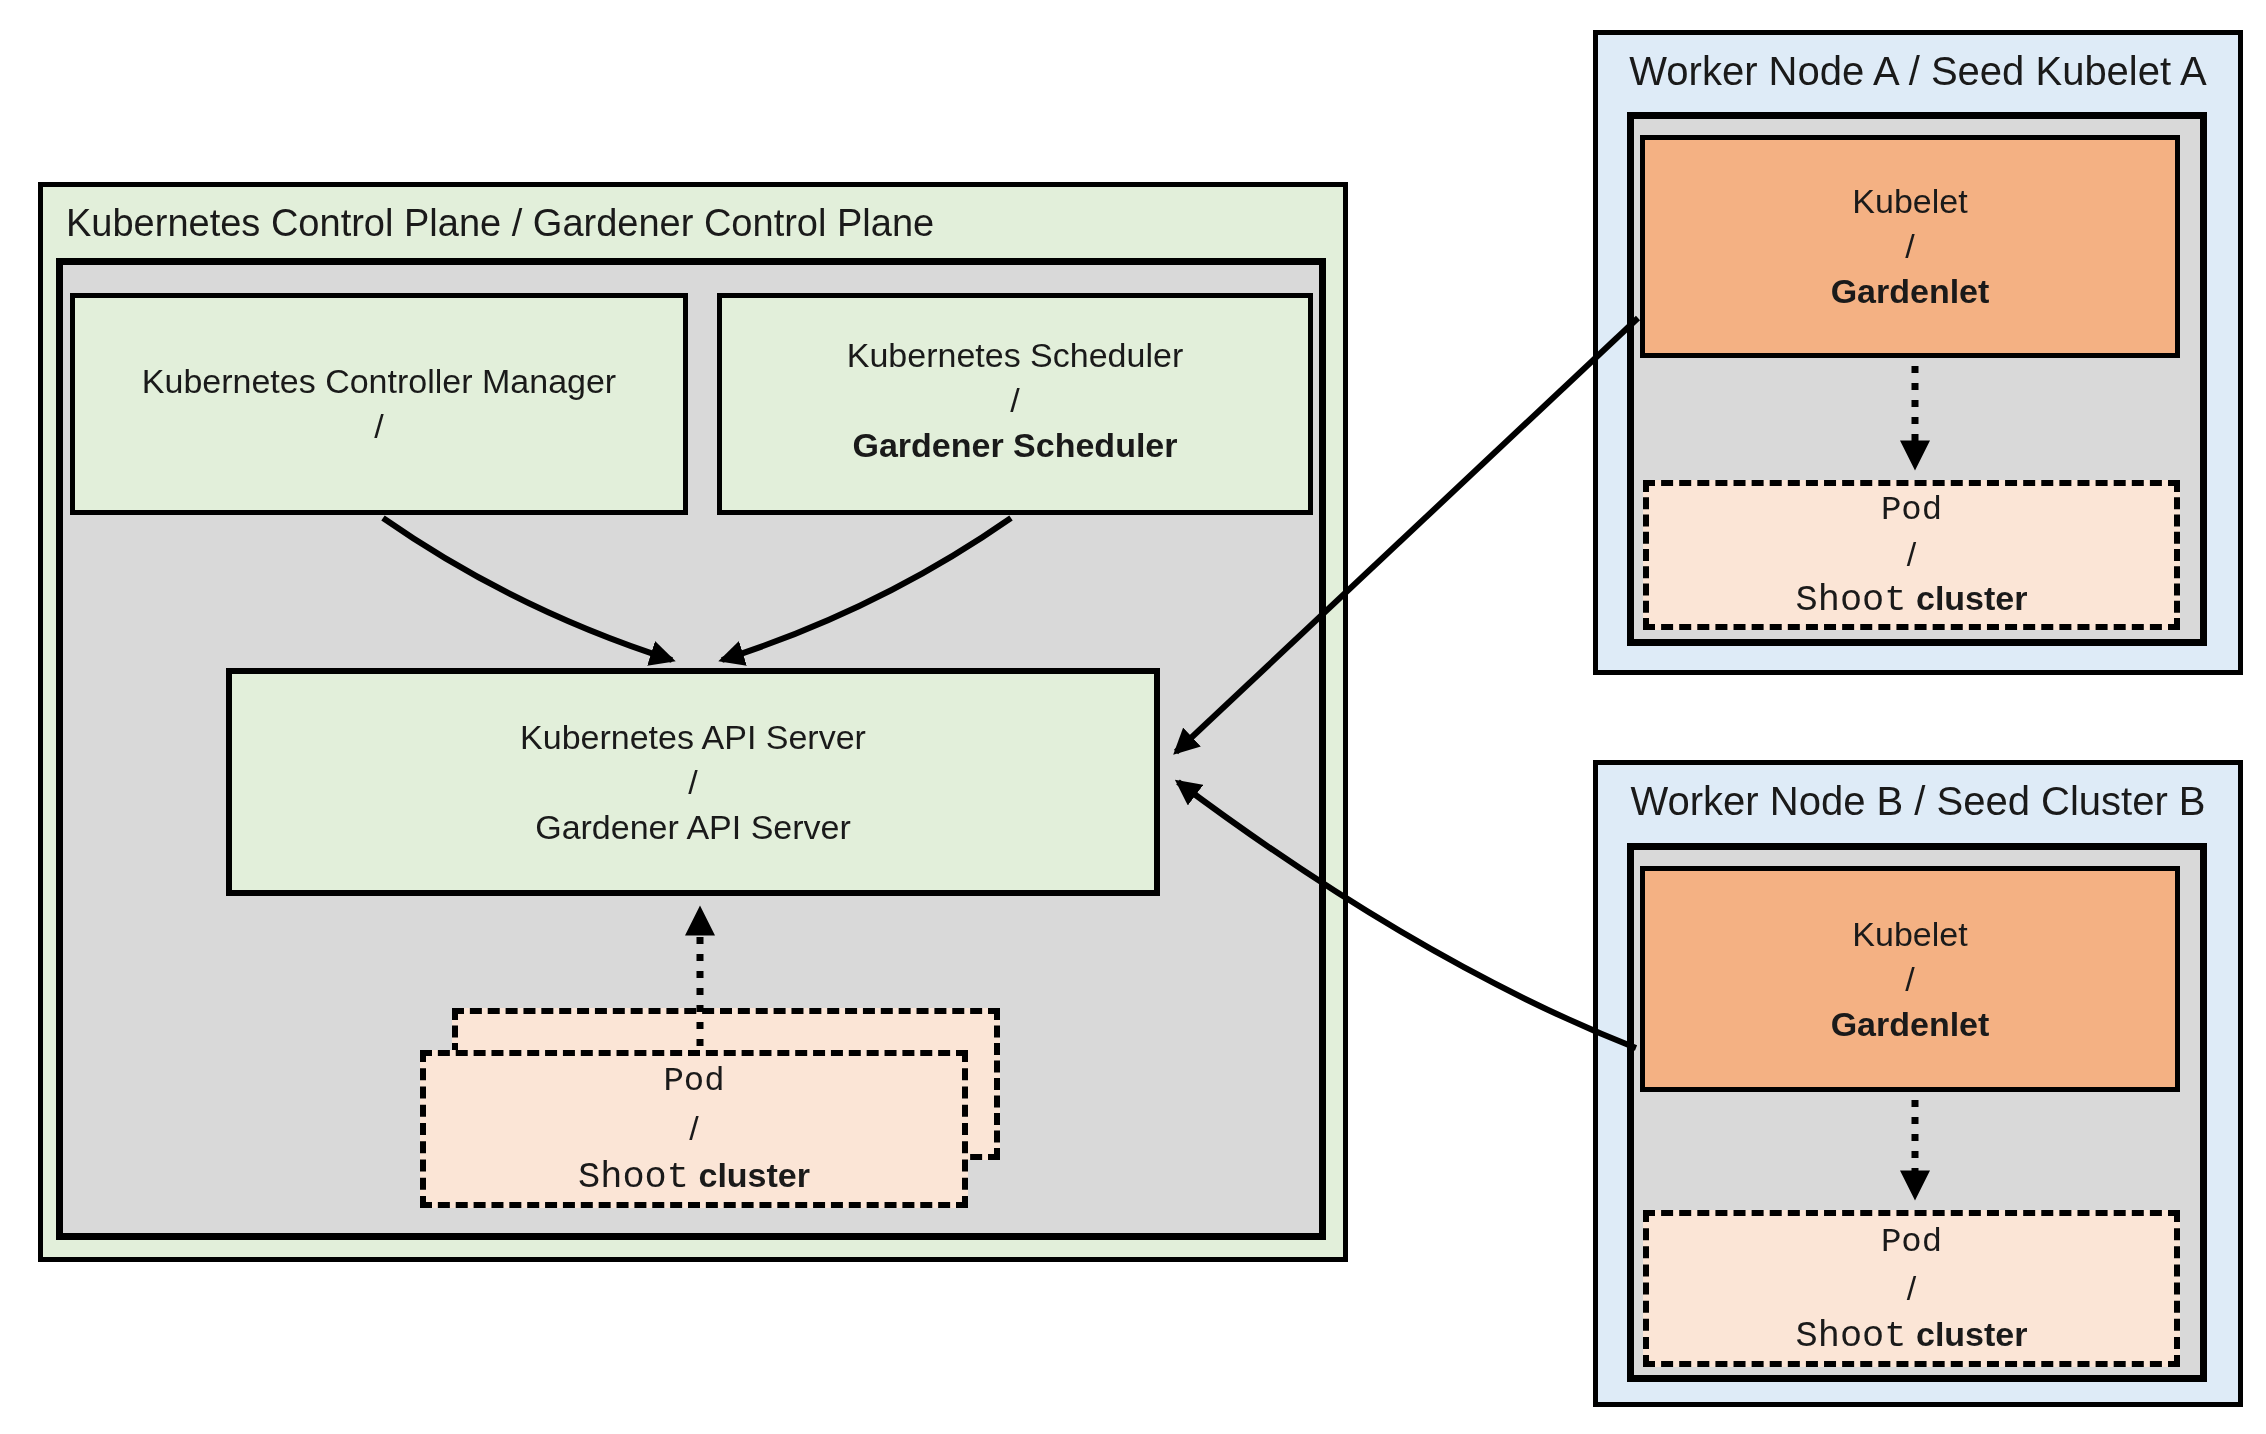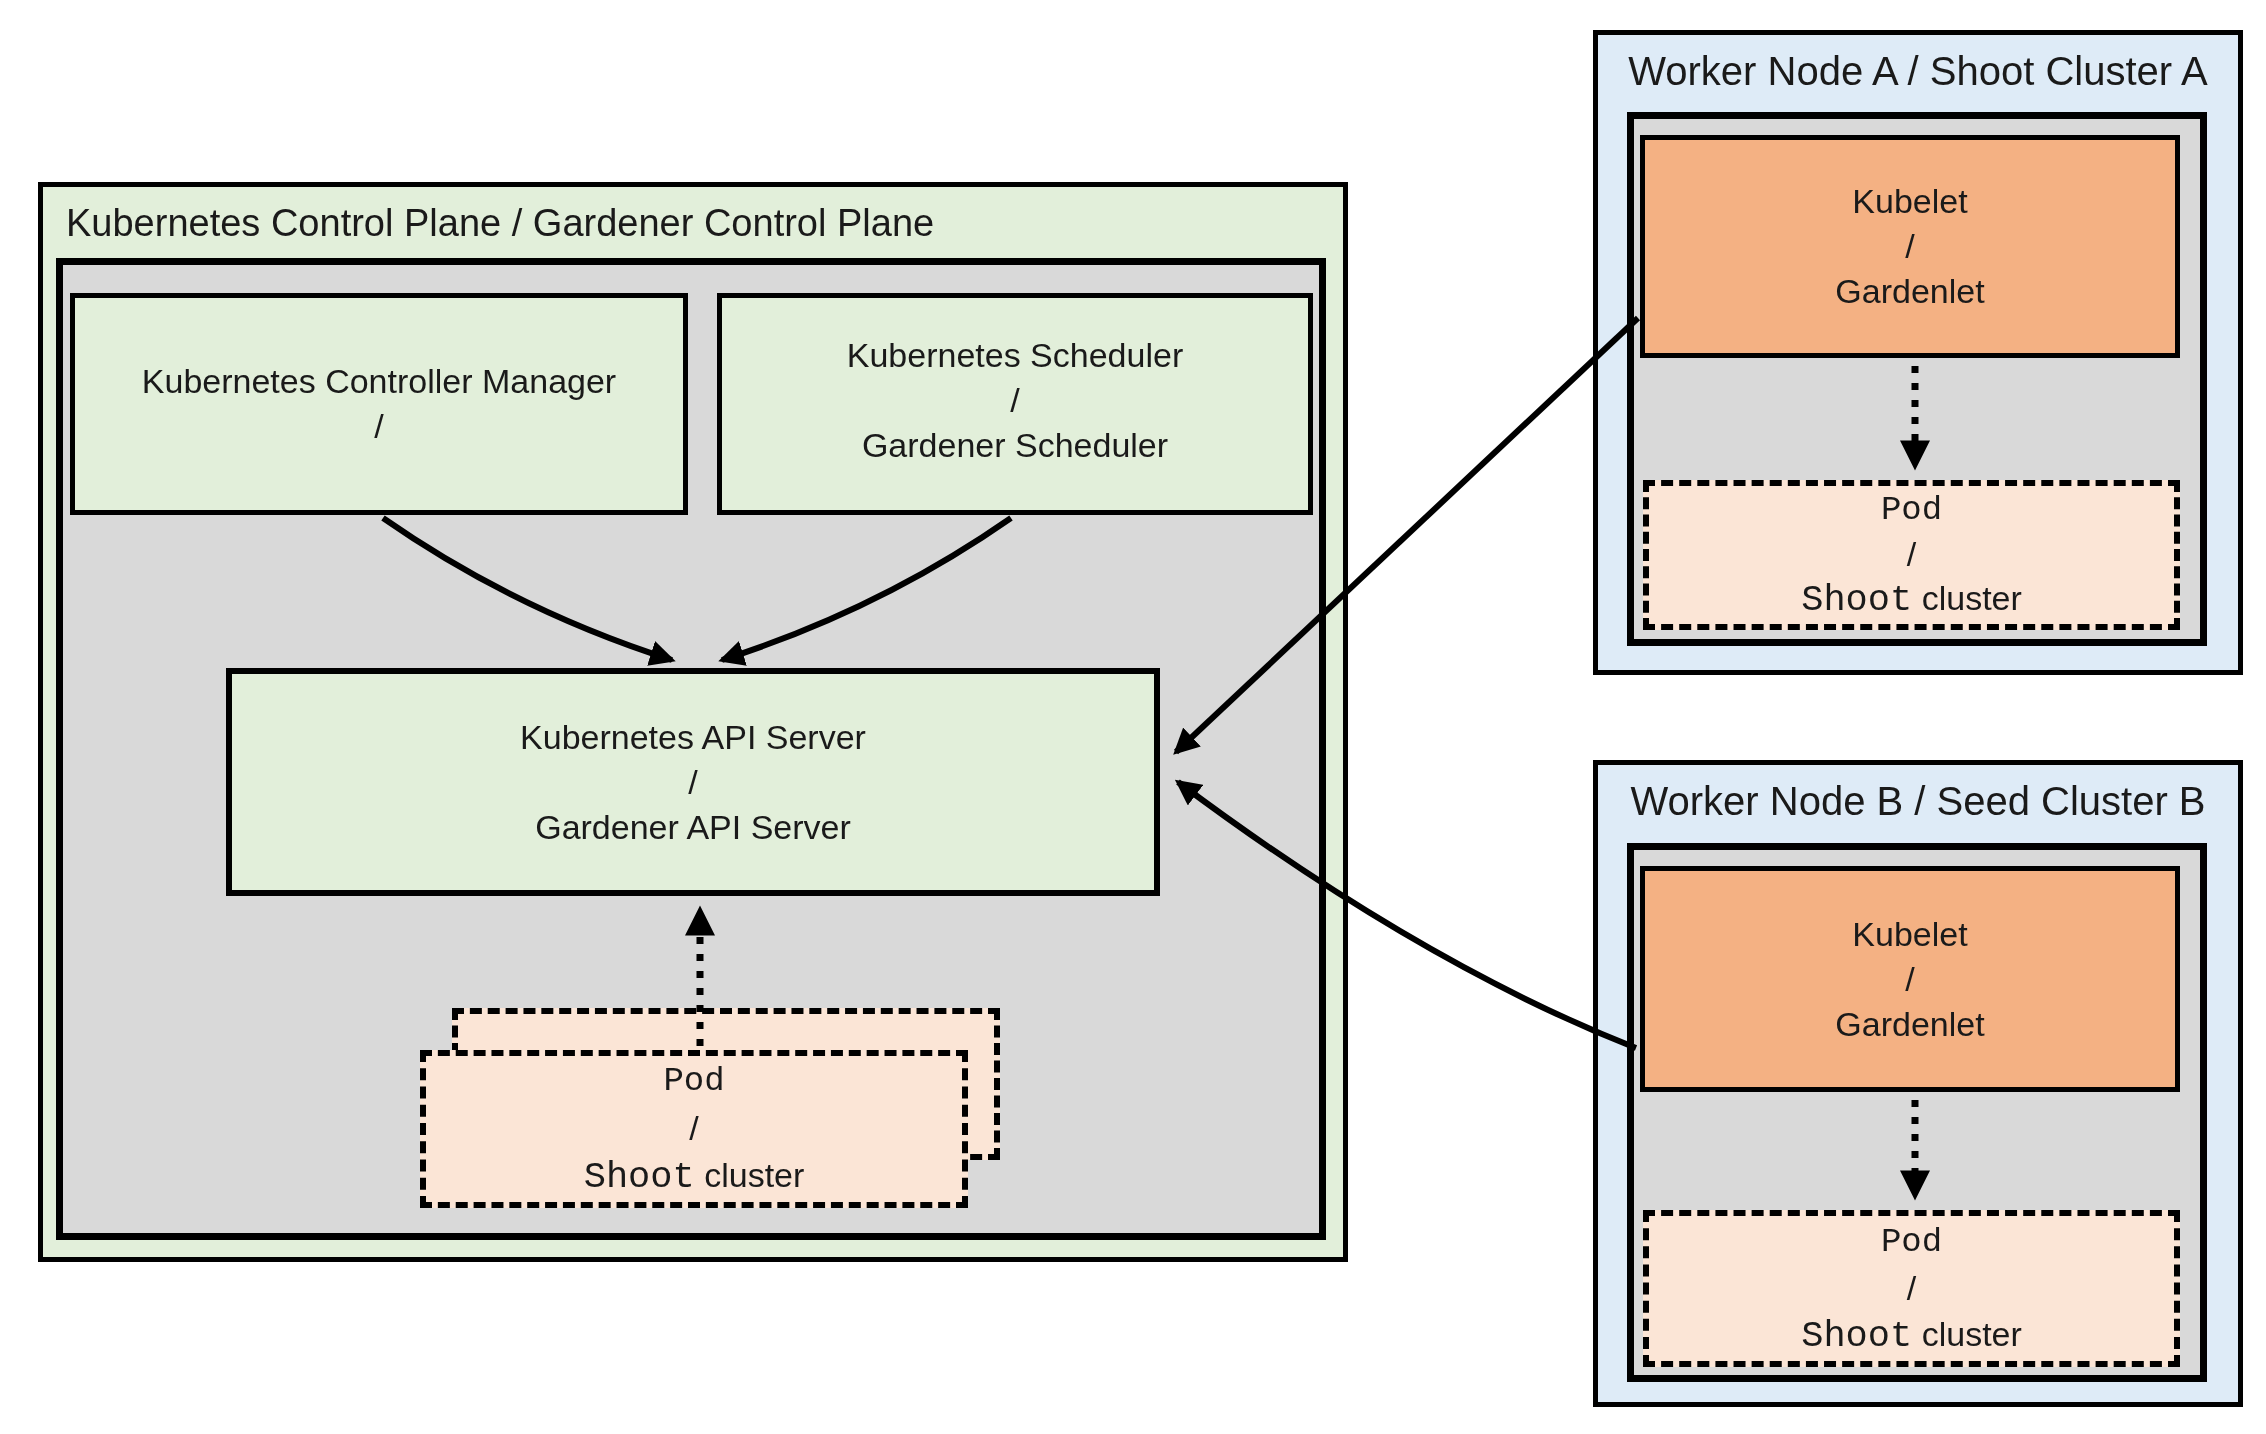--- a/index.html
+++ b/index.html
@@ -14,21 +14,21 @@
 
   .bg-green{background:var(--panel-green,#E2EFDA);}
   .bg-gray{background:var(--panel-gray,#D9D9D9);}
   .bg-blue{background:var(--panel-blue,#DEEBF7);}
   .bg-orange{background:var(--kubelet-orange,#F4B183);}
   .bg-peach{background:var(--pod-peach,#FBE5D6);}
 
   .label-stack{position:absolute;box-sizing:border-box;display:flex;flex-direction:column;
                justify-content:center;align-items:center;text-align:center;color:#1a1a1a;}
   .label-stack .ln{font-size:34px;line-height:45px;white-space:nowrap;}
-  .bold{font-weight:normal;}
+  .bold{font-weight:bold;}
   .mono{font-family:"Liberation Mono",monospace;font-size:37px;}
   .pod-stack .ln{line-height:47px;}
 
   
   .cp-outer{left:38px;top:182px;width:1310px;height:1080px;}
   .cp-title{position:absolute;left:50px;top:192px;width:1200px;height:62px;display:flex;
             align-items:center;font-size:38px;color:#1a1a1a;white-space:nowrap;margin-left:16px;}
   .cp-inner{left:56px;top:258px;width:1270px;height:982px;}
   .kcm-box{left:70px;top:293px;width:618px;height:222px;}
   .kcm-text{left:70px;top:293px;width:618px;height:222px;}
@@ -95,21 +95,21 @@
 
   <div class="panel bg-peach dashed6 pod-back"></div>
   <div class="panel bg-peach dashed6 pod-front"></div>
   <div class="label-stack pod-stack pod-front-text">
     <div class="ln mono">Pod</div>
     <div class="ln">/</div>
     <div class="ln"><span class="mono">Shoot</span> <span class="bold">cluster</span></div>
   </div>
 
   <div class="panel bg-blue solid5 wa-outer"></div>
-  <div class="wa-title">Worker Node A / Shoot Cluster A</div>
+  <div class="wa-title">Worker Node A / Seed Kubelet A</div>
   <div class="panel bg-gray solid7 wa-inner"></div>
 
   <div class="panel bg-orange solid5 wa-kubelet"></div>
   <div class="label-stack wa-kubelet-text">
     <div class="ln">Kubelet</div>
     <div class="ln">/</div>
     <div class="ln bold">Gardenlet</div>
   </div>
 
   <div class="panel bg-peach dashed6 wa-pod"></div>

